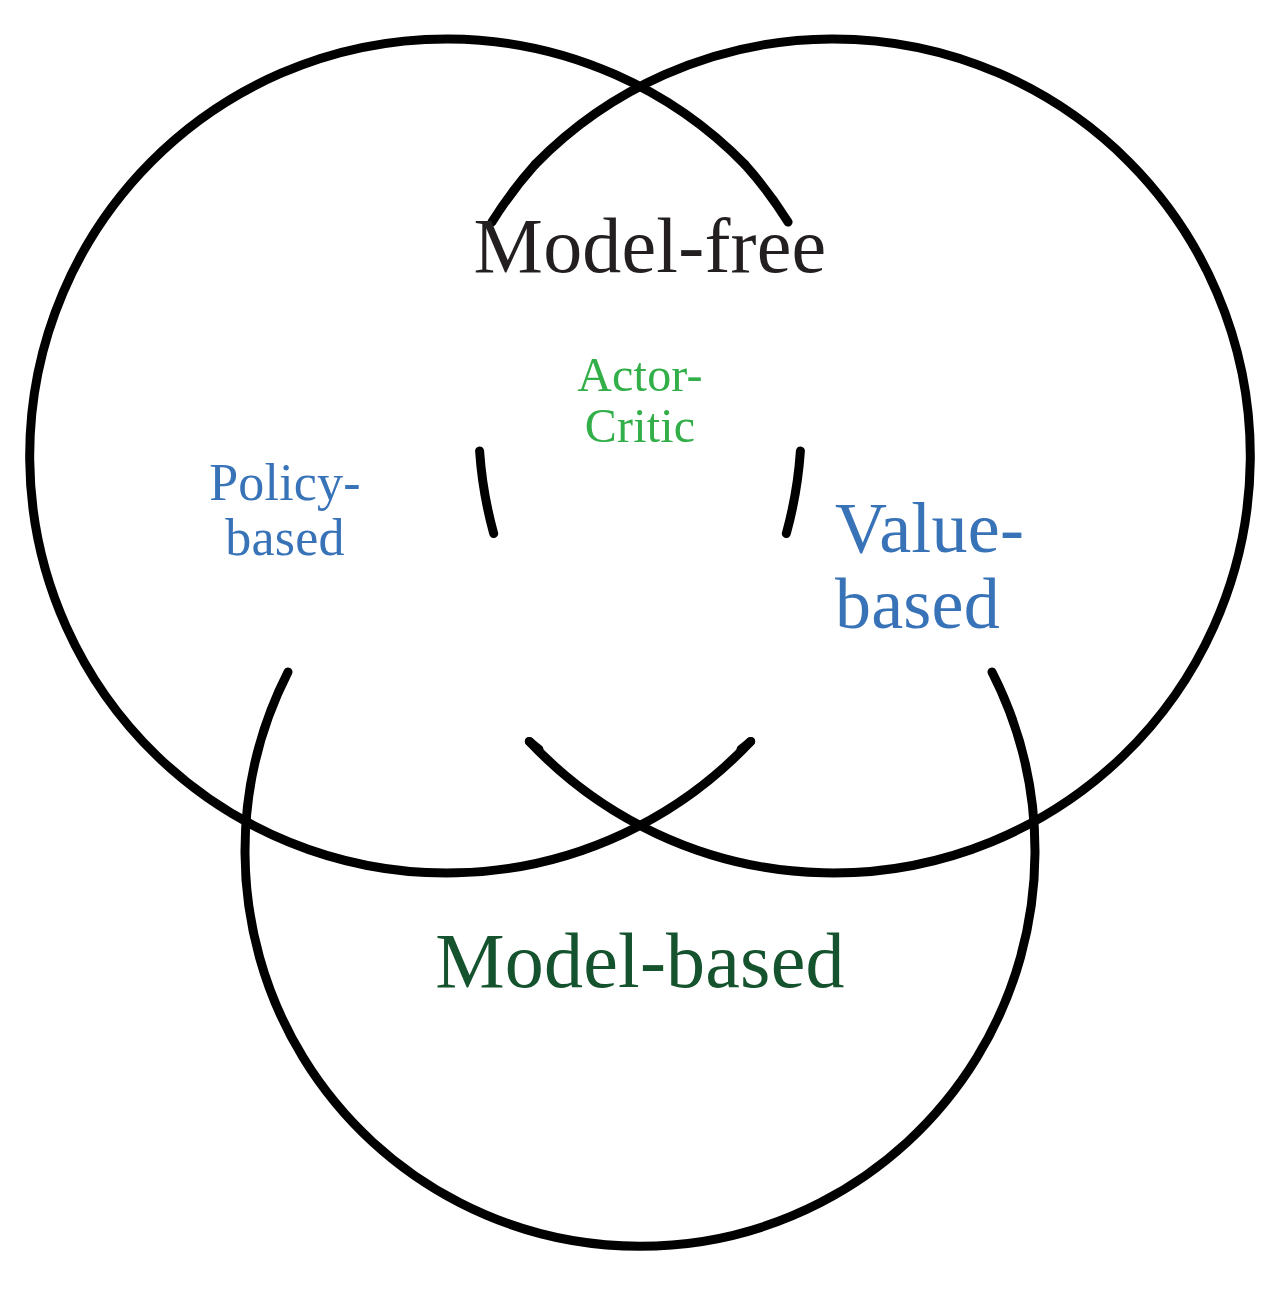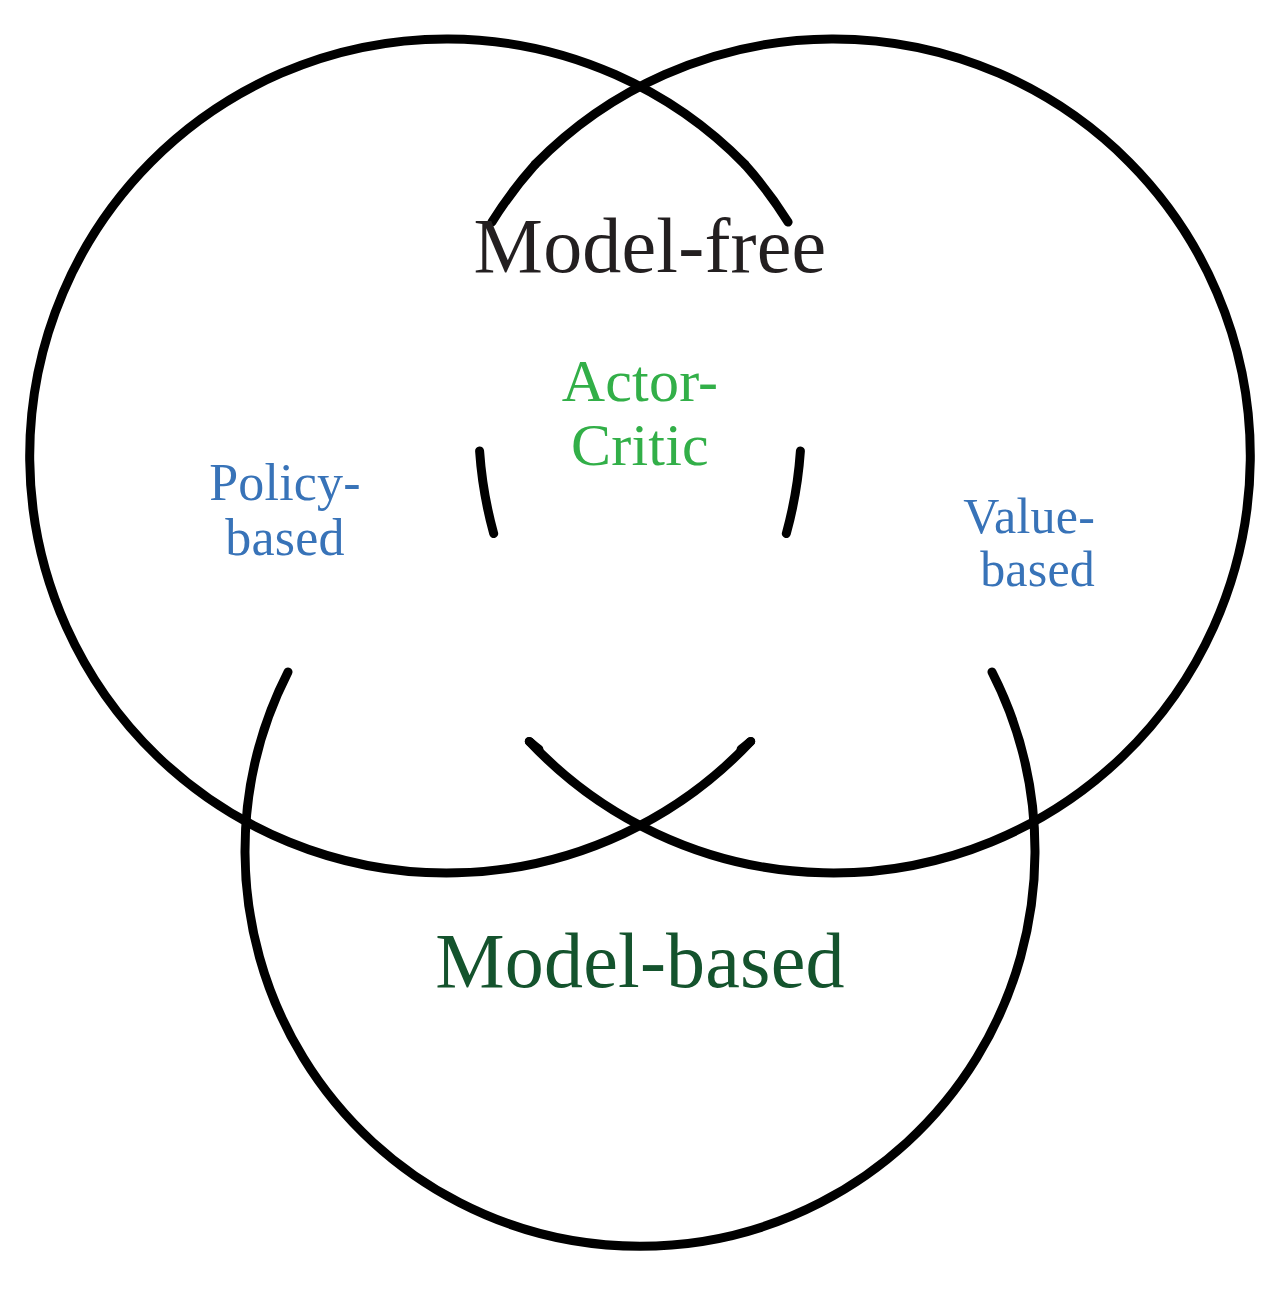--- a/index.html
+++ b/index.html
@@ -40,37 +40,37 @@
     width: 420px;
     text-align: center;
     font-size: 78px;
     color: #231f20;
   }
   #label-actor-critic {
     left: 490px;
     top: 350px;
     width: 300px;
     text-align: center;
-    font-size: 60px;
+    font-size: 48px;
     color: #32af48;
   }
   #label-policy-based {
     left: 120px;
     top: 455px;
     width: 330px;
     text-align: center;
     font-size: 52px;
     color: #3873b8;
   }
   #label-value-based {
     left: 835px;
     top: 490px;
     width: 260px;
-    text-align: right;
-    font-size: 50px;
+    text-align: left;
+    font-size: 72px;
     color: #3873b8;
   }
   #label-model-based {
     left: 330px;
     top: 920px;
     width: 620px;
     text-align: center;
     font-size: 78px;
     color: #ec2027;
   }

